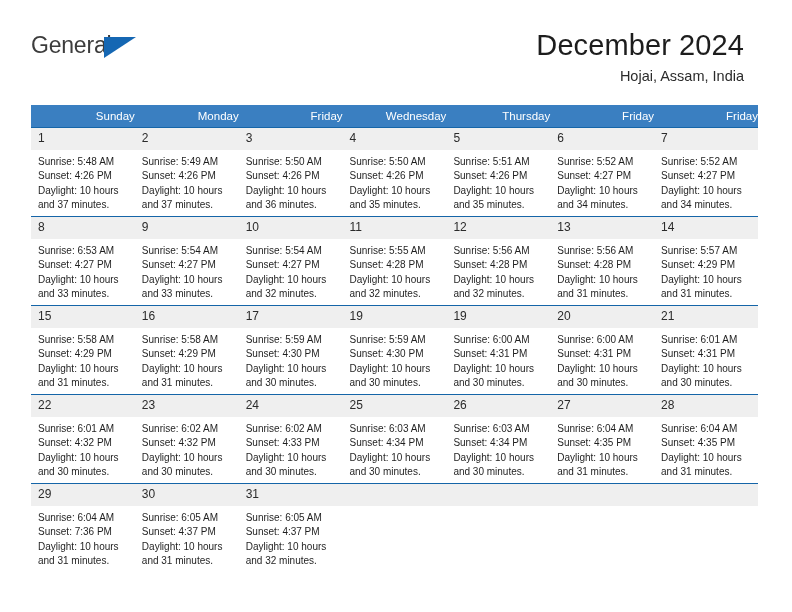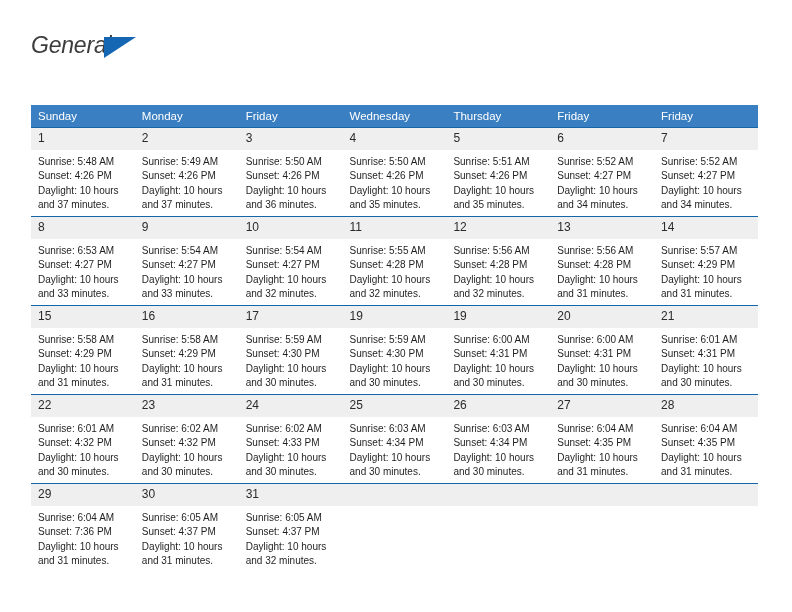--- a/index.html
+++ b/index.html
@@ -21,21 +21,20 @@
     box-sizing: border-box;
   }
 
   
   .header {
     position: absolute;
     left: 31px;
     top: 28px;
     right: 48px;
     height: 68px;
-    font-style: italic;
   }
   .brand {
     position: absolute;
     left: 0;
     top: 6px;
     width: 220px;
     line-height: 1;
   }
   .brand-row1 {
     position: relative;
@@ -92,21 +91,21 @@
     top: 105px;
     width: 727px;
     border-collapse: collapse;
     table-layout: fixed;
   }
   .calendar th {
     background: #3a7fc1;
     color: #ffffff;
     font-size: 11.5px;
     font-weight: normal;
-    text-align: left;
+    text-align: right;
     padding: 5px 0 5px 7px;
     height: 10px;
     line-height: 12px;
     border: none;
   }
   .calendar td {
     vertical-align: top;
     padding: 0;
     border: none;
     border-top: 1.6px solid #1565a8;
@@ -142,20 +141,24 @@
 
 <div class="page">
 
   <div class="header">
 
     <div class="brand">
       <span class="brand-row1">General</span>
       <span class="brand-tri"></span>
     </div>
 
+    <div class="titles">
+      <div class="cal-title">December 2024</div>
+      <div class="cal-sub">Hojai, Assam, India</div>
+    </div>
 
   </div>
 
   <table class="calendar">
     <thead>
       <tr>
         <th>Sunday</th>
         <th>Monday</th>
         <th>Friday</th>
         <th>Wednesday</th>

